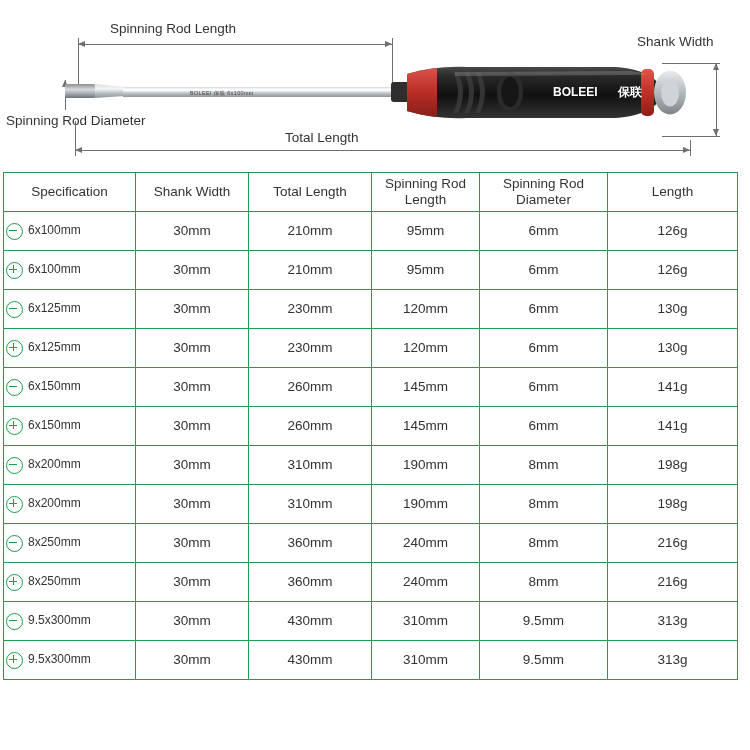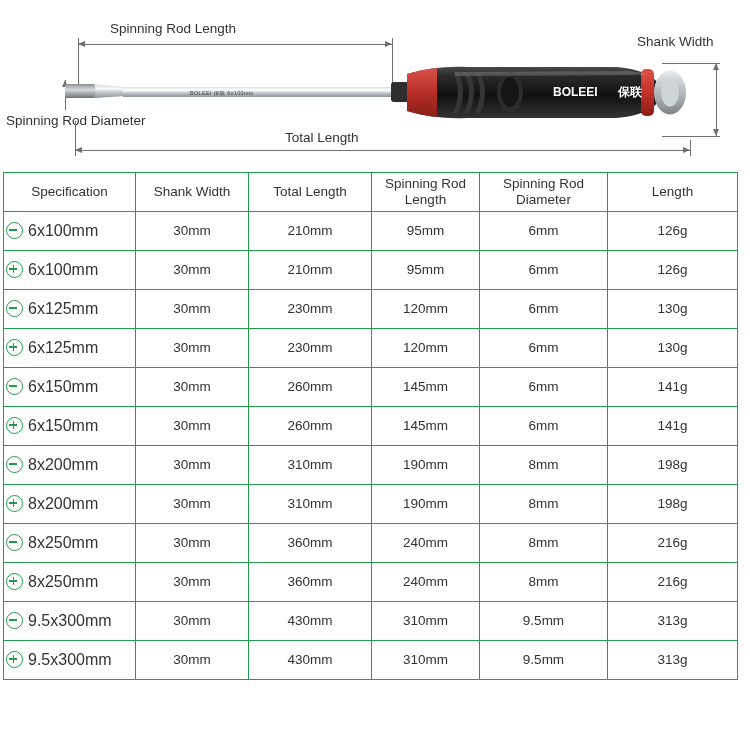--- a/index.html
+++ b/index.html
@@ -115,21 +115,21 @@
   }
   .head-icon.plus::after {
     content: "";
     position: absolute;
     top: 2.4px;
     left: 6px;
     width: 1.4px;
     height: 8px;
     background: #1f9c4d;
   }
-  .spec-text { font-size: 16px; }
+  .spec-text { font-size: 12px; }
 
   
   col.c0 { width: 132px; }
   col.c1 { width: 113px; }
   col.c2 { width: 123px; }
   col.c3 { width: 108px; }
   col.c4 { width: 128px; }
   col.c5 { width: 130px; }
 </style>
 </head>

